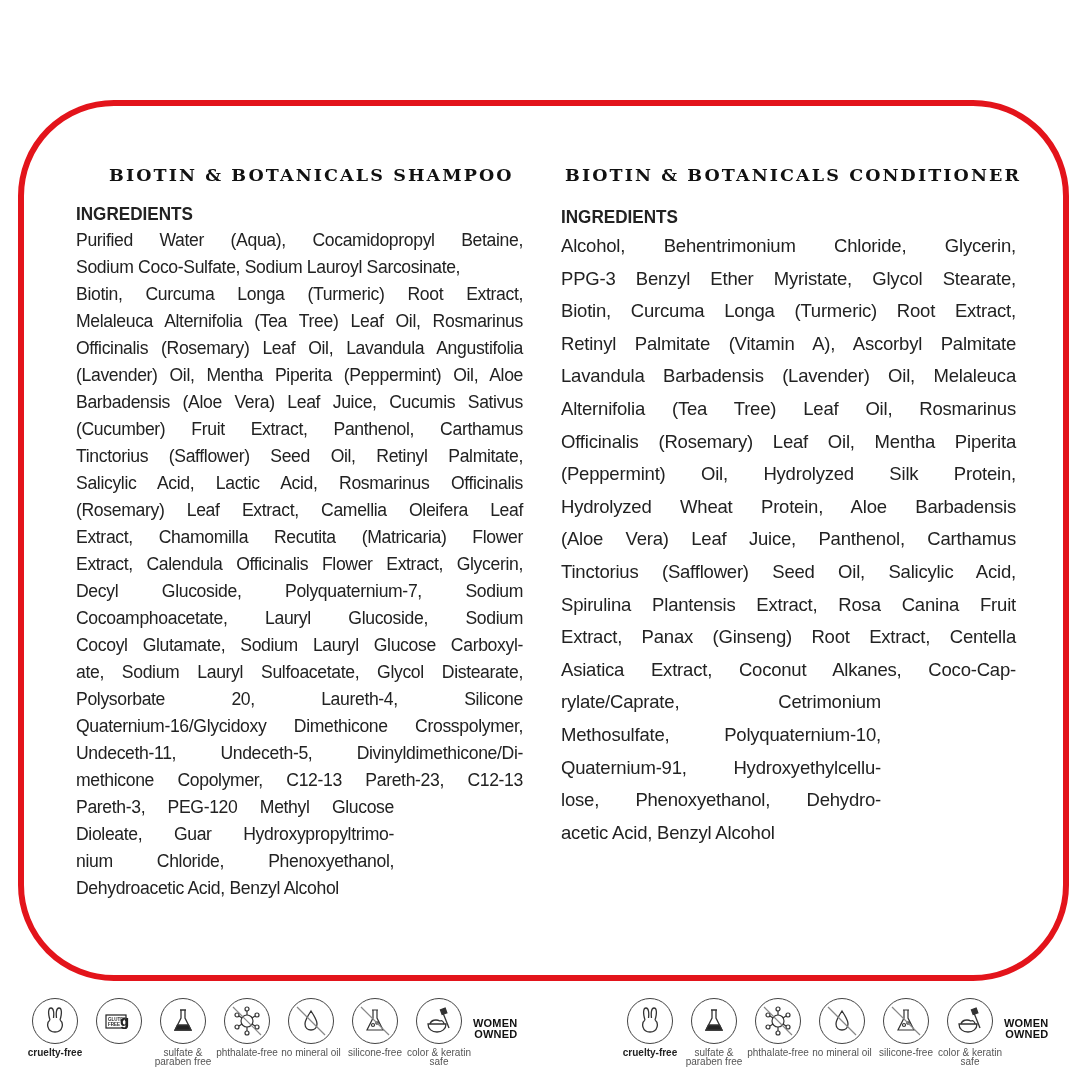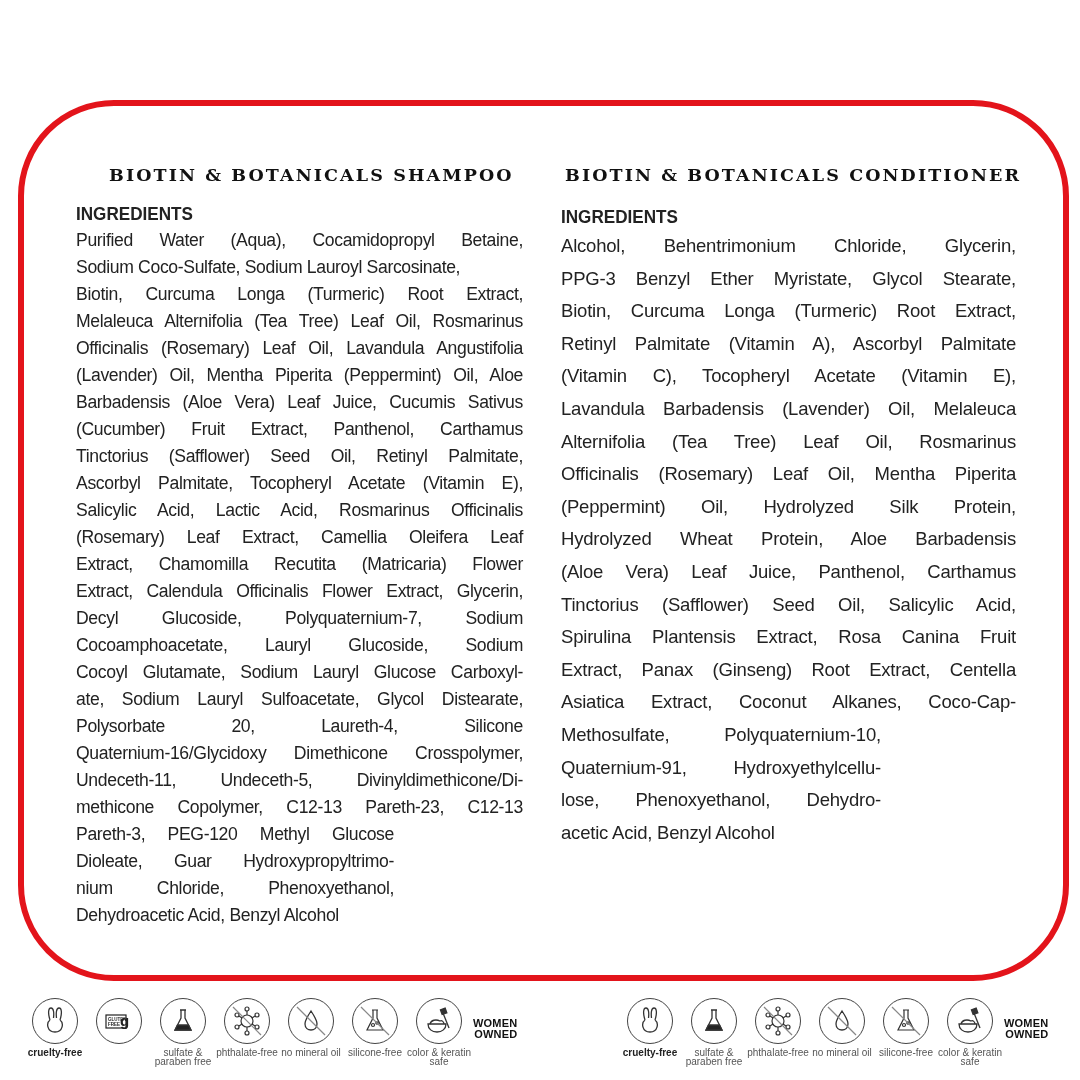--- a/index.html
+++ b/index.html
@@ -46,21 +46,20 @@
   <div class="lines">
     <div class="line">Purified Water (Aqua), Cocamidopropyl Betaine,</div>
     <div class="line last">Sodium Coco-Sulfate, Sodium Lauroyl Sarcosinate,</div>
     <div class="line">Biotin, Curcuma Longa (Turmeric) Root Extract,</div>
     <div class="line">Melaleuca Alternifolia (Tea Tree) Leaf Oil, Rosmarinus</div>
     <div class="line">Officinalis (Rosemary) Leaf Oil, Lavandula Angustifolia</div>
     <div class="line">(Lavender) Oil, Mentha Piperita (Peppermint) Oil, Aloe</div>
     <div class="line">Barbadensis (Aloe Vera) Leaf Juice, Cucumis Sativus</div>
     <div class="line">(Cucumber) Fruit Extract, Panthenol, Carthamus</div>
     <div class="line">Tinctorius (Safflower) Seed Oil, Retinyl Palmitate,</div>
-    <div class="line">Ascorbyl Palmitate, Tocopheryl Acetate (Vitamin E),</div>
     <div class="line">Salicylic Acid, Lactic Acid, Rosmarinus Officinalis</div>
     <div class="line">(Rosemary) Leaf Extract, Camellia Oleifera Leaf</div>
     <div class="line">Extract, Chamomilla Recutita (Matricaria) Flower</div>
     <div class="line">Extract, Calendula Officinalis Flower Extract, Glycerin,</div>
     <div class="line">Decyl Glucoside, Polyquaternium-7, Sodium</div>
     <div class="line">Cocoamphoacetate, Lauryl Glucoside, Sodium</div>
     <div class="line">Cocoyl Glutamate, Sodium Lauryl Glucose Carboxyl-</div>
     <div class="line">ate, Sodium Lauryl Sulfoacetate, Glycol Distearate,</div>
     <div class="line">Polysorbate 20, Laureth-4, Silicone</div>
     <div class="line">Quaternium-16/Glycidoxy Dimethicone Crosspolymer,</div>
@@ -74,31 +73,31 @@
 </section>
 
 <section class="col col-right">
   <div class="product-title">BIOTIN &amp; BOTANICALS CONDITIONER</div>
   <div class="ing-heading">INGREDIENTS</div>
   <div class="lines">
     <div class="line">Alcohol, Behentrimonium Chloride, Glycerin,</div>
     <div class="line">PPG-3 Benzyl Ether Myristate, Glycol Stearate,</div>
     <div class="line">Biotin, Curcuma Longa (Turmeric) Root Extract,</div>
     <div class="line">Retinyl Palmitate (Vitamin A), Ascorbyl Palmitate</div>
-    <div class="line">(Vitamin C), Tocopheryl Acetate (Vitamin E),</div>
     <div class="line">Lavandula Barbadensis (Lavender) Oil, Melaleuca</div>
     <div class="line">Alternifolia (Tea Tree) Leaf Oil, Rosmarinus</div>
     <div class="line">Officinalis (Rosemary) Leaf Oil, Mentha Piperita</div>
     <div class="line">(Peppermint) Oil, Hydrolyzed Silk Protein,</div>
     <div class="line">Hydrolyzed Wheat Protein, Aloe Barbadensis</div>
     <div class="line">(Aloe Vera) Leaf Juice, Panthenol, Carthamus</div>
     <div class="line">Tinctorius (Safflower) Seed Oil, Salicylic Acid,</div>
     <div class="line">Spirulina Plantensis Extract, Rosa Canina Fruit</div>
     <div class="line">Extract, Panax (Ginseng) Root Extract, Centella</div>
     <div class="line">Asiatica Extract, Coconut Alkanes, Coco-Cap-</div>
+    <div class="line narrow">rylate/Caprate, Cetrimonium</div>
     <div class="line narrow">Methosulfate, Polyquaternium-10,</div>
     <div class="line narrow">Quaternium-91, Hydroxyethylcellu-</div>
     <div class="line narrow">lose, Phenoxyethanol, Dehydro-</div>
     <div class="line narrow last">acetic Acid, Benzyl Alcohol</div>
   </div>
 </section>
 
 <div class="badges badges-left">
   <div class="badge">
     <div class="circle">

